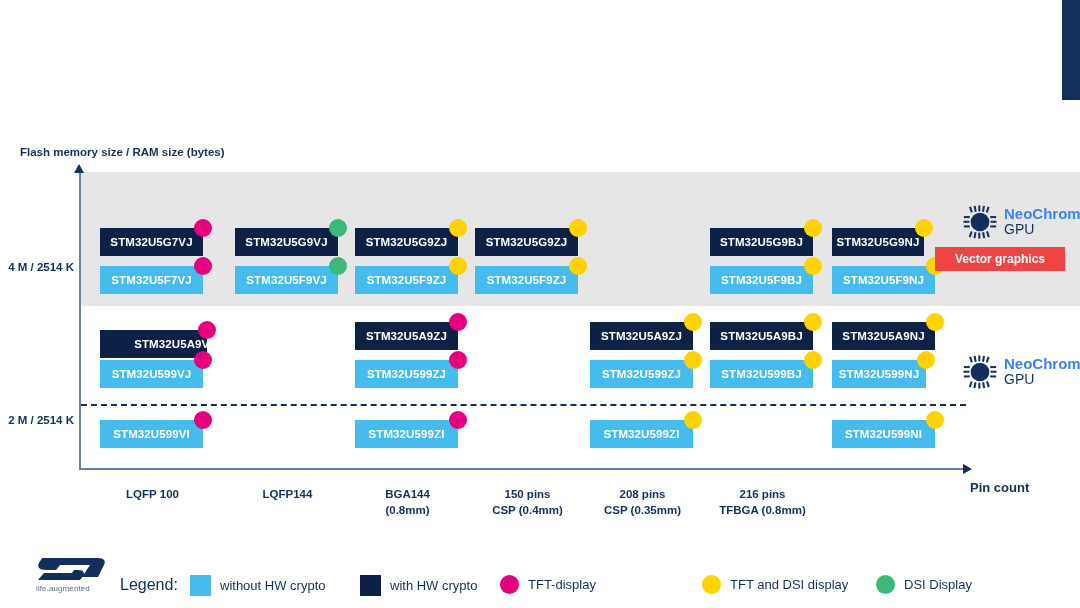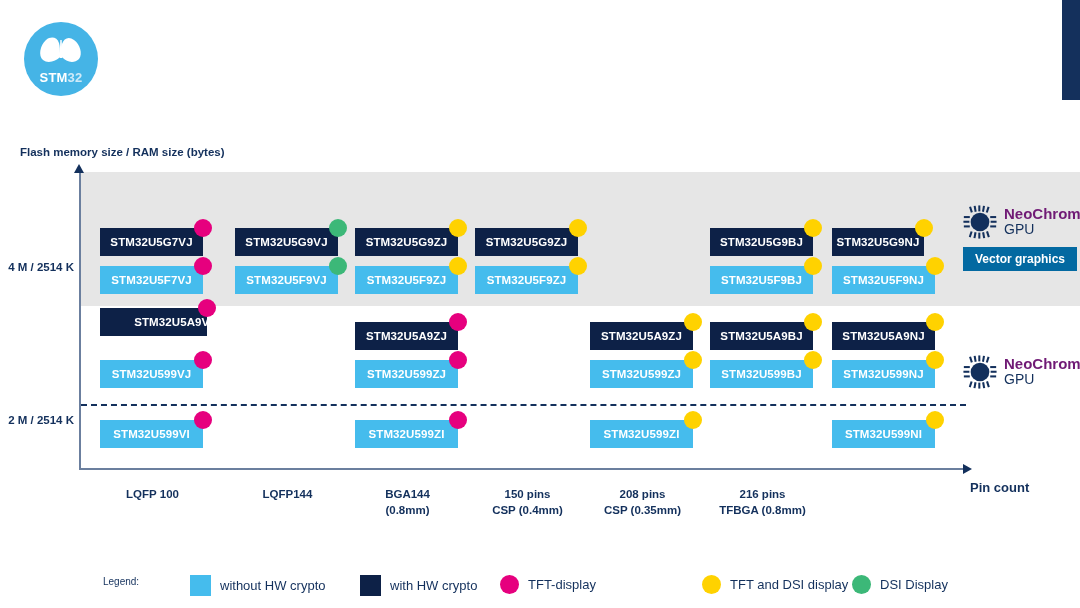--- a/index.html
+++ b/index.html
@@ -106,70 +106,60 @@
   .pin-count-label {
     position: absolute; left: 970px; top: 480px;
     font-size: 13px; font-weight: bold; color: #13305c; white-space: nowrap;
   }
 
   
   .neochrom { position: absolute; display: flex; align-items: flex-start; }
   .neochrom .chip-ico { width: 34px; height: 34px; flex: 0 0 34px; }
   .neochrom .nc-text { margin-left: 7px; margin-top: 1px; }
   .neochrom .nc-name {
-    font-size: 15px; font-weight: bold; color: #701a75; line-height: 16px;
+    font-size: 15px; font-weight: bold; color: #3b82f6; line-height: 16px;
     white-space: nowrap;
   }
   .neochrom .nc-sub {
     font-size: 14px; font-weight: normal; color: #13305c; line-height: 15px;
   }
   .vector-badge {
-    position: absolute; left: 963px; top: 247px;
-    background: #0369a1; color: #fff;
+    position: absolute; left: 935px; top: 247px;
+    background: #ef4444; color: #fff;
     font-size: 12px; font-weight: bold;
-    padding: 5px 12px; white-space: nowrap;
+    padding: 5px 20px; white-space: nowrap;
   }
 
   
   .st-logo { position: absolute; left: 34px; top: 552px; width: 86px; }
   .st-logo .tag {
     position: absolute; left: 2px; top: 32px;
     font-size: 8px; color: #5b6e87; letter-spacing: .1px; white-space: nowrap;
   }
   .legend-label {
-    position: absolute; left: 103px; top: 576px;
-    font-size: 10px; color: #13305c; white-space: nowrap;
+    position: absolute; left: 120px; top: 576px;
+    font-size: 16px; color: #13305c; white-space: nowrap;
   }
   .leg-item {
     position: absolute; top: 575px;
     display: flex; align-items: center; white-space: nowrap;
   }
   .leg-item .sw { width: 21px; height: 21px; flex: 0 0 21px; }
   .leg-item .sw.round { border-radius: 50%; width: 19px; height: 19px; flex: 0 0 19px; }
   .leg-item .lbl {
     margin-left: 9px; font-size: 13px; color: #13305c; font-weight: normal;
   }
 </style>
 </head>
 <body>
 
 <div id="slide">
 
   <div class="accent-bar"></div>
 
-  <div class="stm32-badge">
-    <svg class="bf" width="50" height="40" viewBox="0 0 50 40">
-      <path fill="#ffffff" d="M24 26 C20 30 12 33 7 29 C2 25 4 14 10 9 C15 5 21 6 23 12 C24 15 24 20 24 26 Z"></path>
-      <path fill="#ffffff" d="M26 26 C30 31 38 33 43 28 C47 23 44 13 38 9 C33 5 28 7 26 13 C25 16 25 20 26 26 Z"></path>
-      <path fill="#ffffff" d="M24.3 9 L25.7 9 L26.4 27 L23.6 27 Z"></path>
-    </svg>
-    <div class="txt">
-      <span>STM</span><span class="lite">32</span>
-    </div>
-  </div>
 
   <div class="gray-band"></div>
   <div class="axis-ylabel">Flash memory size / RAM size (bytes)</div>
   <div class="yaxis"></div>
   <div class="yaxis-arrow"></div>
   <div class="xaxis"></div>
   <div class="xaxis-arrow"></div>
   <div class="dashed-sep"></div>
 
   <div class="ytick" id="ytick-0">4 M / 2514 K</div>
@@ -217,21 +207,21 @@
         <span class="dot dot-both"></span>
       </div>
       <div class="chip nocrypto" style="left: 710px; top: 266px; width: 103px;">
         <span>STM32U5F9BJ</span>
         <span class="dot dot-both"></span>
       </div>
       <div class="chip nocrypto" style="left: 832px; top: 266px; width: 103px; text-align: right;">
         <span>STM32U5F9NJ</span>
         <span class="dot dot-both"></span>
       </div>
-      <div class="chip crypto" style="left: 100px; top: 308px; width: 107px; padding-left: 43px;">
+      <div class="chip crypto" style="left: 100px; top: 330px; width: 107px; padding-left: 43px;">
         <span>STM32U5A9VJ</span>
         <span class="dot dot-tft"></span>
       </div>
       <div class="chip crypto" style="left: 355px; top: 322px; width: 103px;">
         <span>STM32U5A9ZJ</span>
         <span class="dot dot-tft"></span>
       </div>
       <div class="chip crypto" style="left: 590px; top: 322px; width: 103px;">
         <span>STM32U5A9ZJ</span>
         <span class="dot dot-both"></span>
@@ -253,21 +243,21 @@
         <span class="dot dot-tft"></span>
       </div>
       <div class="chip nocrypto" style="left: 590px; top: 360px; width: 103px;">
         <span>STM32U599ZJ</span>
         <span class="dot dot-both"></span>
       </div>
       <div class="chip nocrypto" style="left: 710px; top: 360px; width: 103px;">
         <span>STM32U599BJ</span>
         <span class="dot dot-both"></span>
       </div>
-      <div class="chip nocrypto" style="left: 832px; top: 360px; width: 103px;">
+      <div class="chip nocrypto" style="left: 832px; top: 360px; width: 94px;">
         <span>STM32U599NJ</span>
         <span class="dot dot-both"></span>
       </div>
       <div class="chip nocrypto" style="left: 100px; top: 420px; width: 103px;">
         <span>STM32U599VI</span>
         <span class="dot dot-tft"></span>
       </div>
       <div class="chip nocrypto" style="left: 355px; top: 420px; width: 103px;">
         <span>STM32U599ZI</span>
         <span class="dot dot-tft"></span>
@@ -359,38 +349,44 @@
     <rect x="32" y="24" width="7" height="2.4"></rect>
   </g>
 </svg>
         <div class="nc-text">
           <div class="nc-name">NeoChrom</div>
           <div class="nc-sub">GPU</div>
         </div>
       </div>
     </div>
 
+  <div class="st-logo">
+    <svg width="80" height="32" viewBox="0 0 80 32">
+      <path fill="#13305c" d="M8 6 L64 6 C70 6 72 9 70 13 L64 25 L48 25 L56 13 L26 13 L22 18 L44 18 C50 18 51 21 49 24 L46 28 L4 28 L10 21 L38 21 L40 18 L12 18 C5 18 3 15 5 11 Z"></path>
+    </svg>
+    <div class="tag">life.augmented</div>
+  </div>
 
   <div class="legend-label">Legend:</div>
   <div id="legend-layer">
       <div class="leg-item" style="left: 190px;">
         <span class="sw" style="background: rgb(69, 188, 237);"></span>
         <span class="lbl">without HW crypto</span>
       </div>
       <div class="leg-item" style="left: 360px;">
         <span class="sw" style="background: rgb(13, 33, 71);"></span>
         <span class="lbl">with HW crypto</span>
       </div>
       <div class="leg-item" style="left: 500px;">
         <span class="sw round" style="background: rgb(230, 0, 126);"></span>
         <span class="lbl">TFT-display</span>
       </div>
       <div class="leg-item" style="left: 665px; padding-left: 37px;">
         <span class="sw round" style="background: rgb(255, 210, 0);"></span>
         <span class="lbl">TFT and DSI display</span>
       </div>
-      <div class="leg-item" style="left: 852px;">
+      <div class="leg-item" style="left: 876px;">
         <span class="sw round" style="background: rgb(60, 184, 120);"></span>
         <span class="lbl">DSI Display</span>
       </div>
     </div>
 
 </div>
 
 </body></html>

